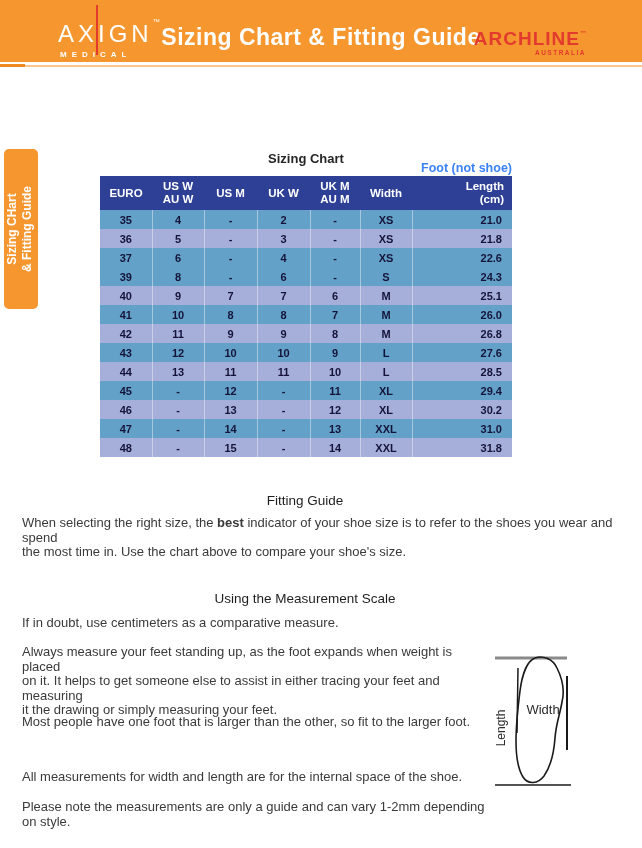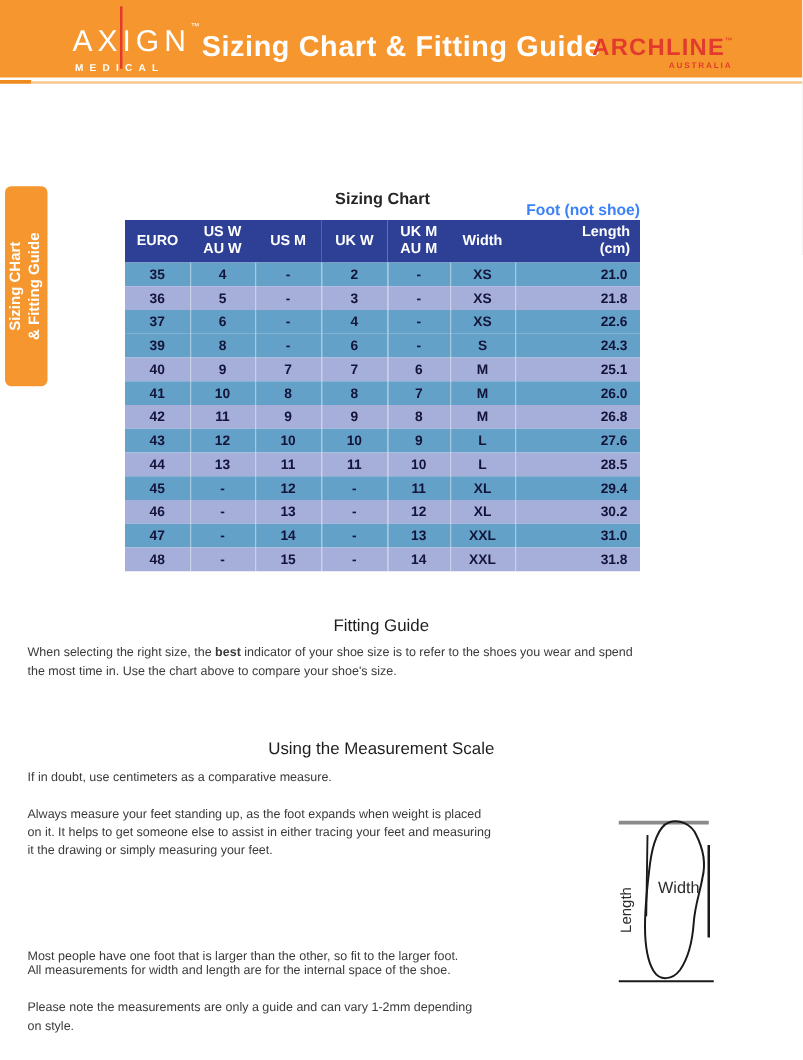--- a/index.html
+++ b/index.html
@@ -77,29 +77,29 @@
   table.sizing tbody td + td { border-left:1px solid rgba(255,255,255,0.42); }
   table.sizing tbody tr.row-a { background:var(--row-blue,#64A1C8); }
   table.sizing tbody tr.row-b { background:var(--row-periwinkle,#A6AEDA); }
 
   
   .sec-heading {
     position:absolute; left:0; width:610px; text-align:center;
     font-size:13.5px; font-weight:normal; color:#1e1e1e;
   }
   .body-text {
-    position:absolute; left:22px; font-size:10px; color:#3a3a3a; line-height:14.5px;
+    position:absolute; left:22px; font-size:13px; color:#3a3a3a; line-height:14.5px;
   }
   #fitting-heading { top:493px; }
   #para1 { top:516px; width:604px; }
   #para2 { top:569px; width:604px; }
   #measure-heading { top:591px; }
   #mpara1 { top:616px; width:500px; }
   #mpara2 { top:645px; width:470px; }
-  #mpara3 { top:715px; width:500px;margin-top:44px; }
+  #mpara3 { top:715px; width:500px; }
   #mpara4 { top:770px; width:500px; }
   #mpara5 { top:800px; width:560px; }
 
   
   .foot-diagram { position:absolute; left:487px; top:648px; }
 </style>
 </head>
 <body>
 
 <div class="page">

